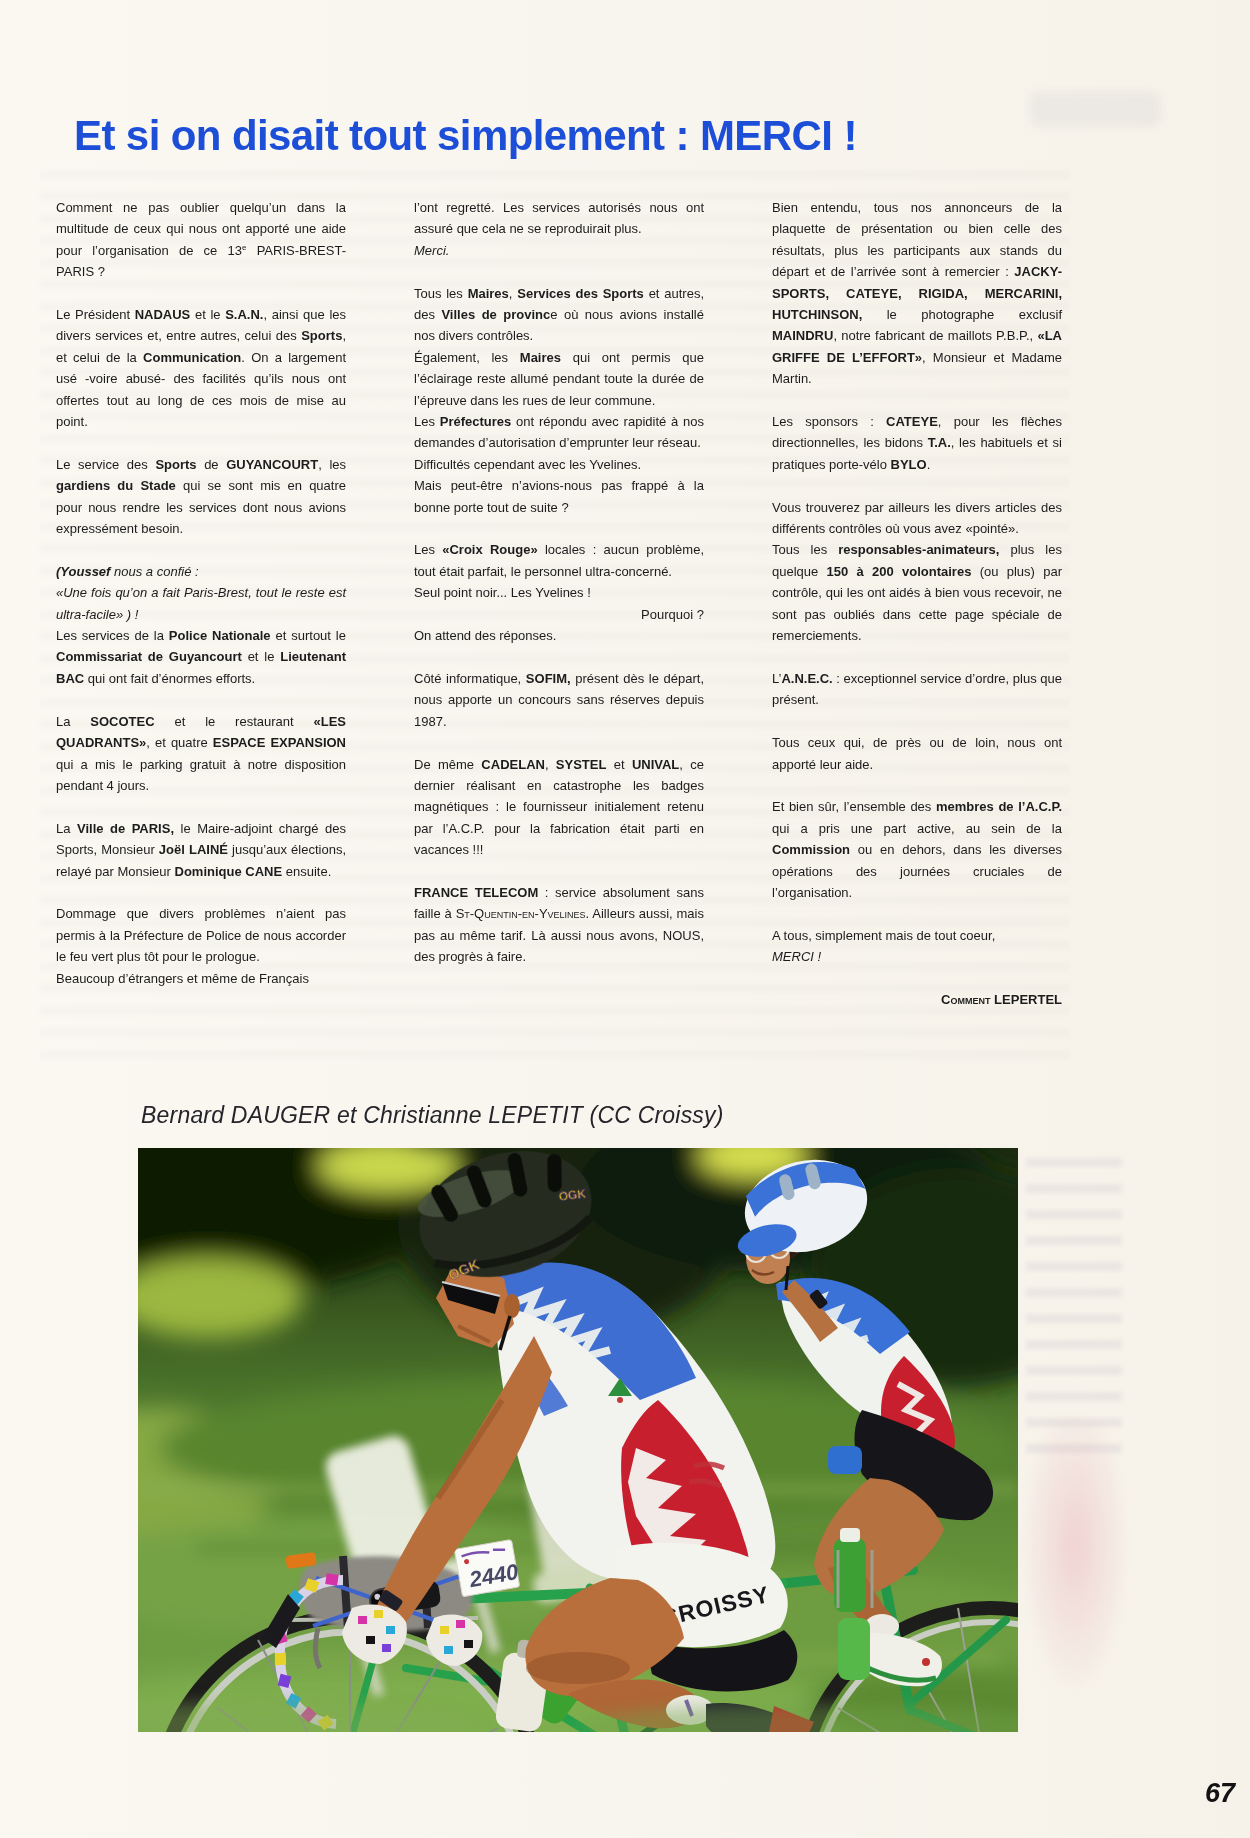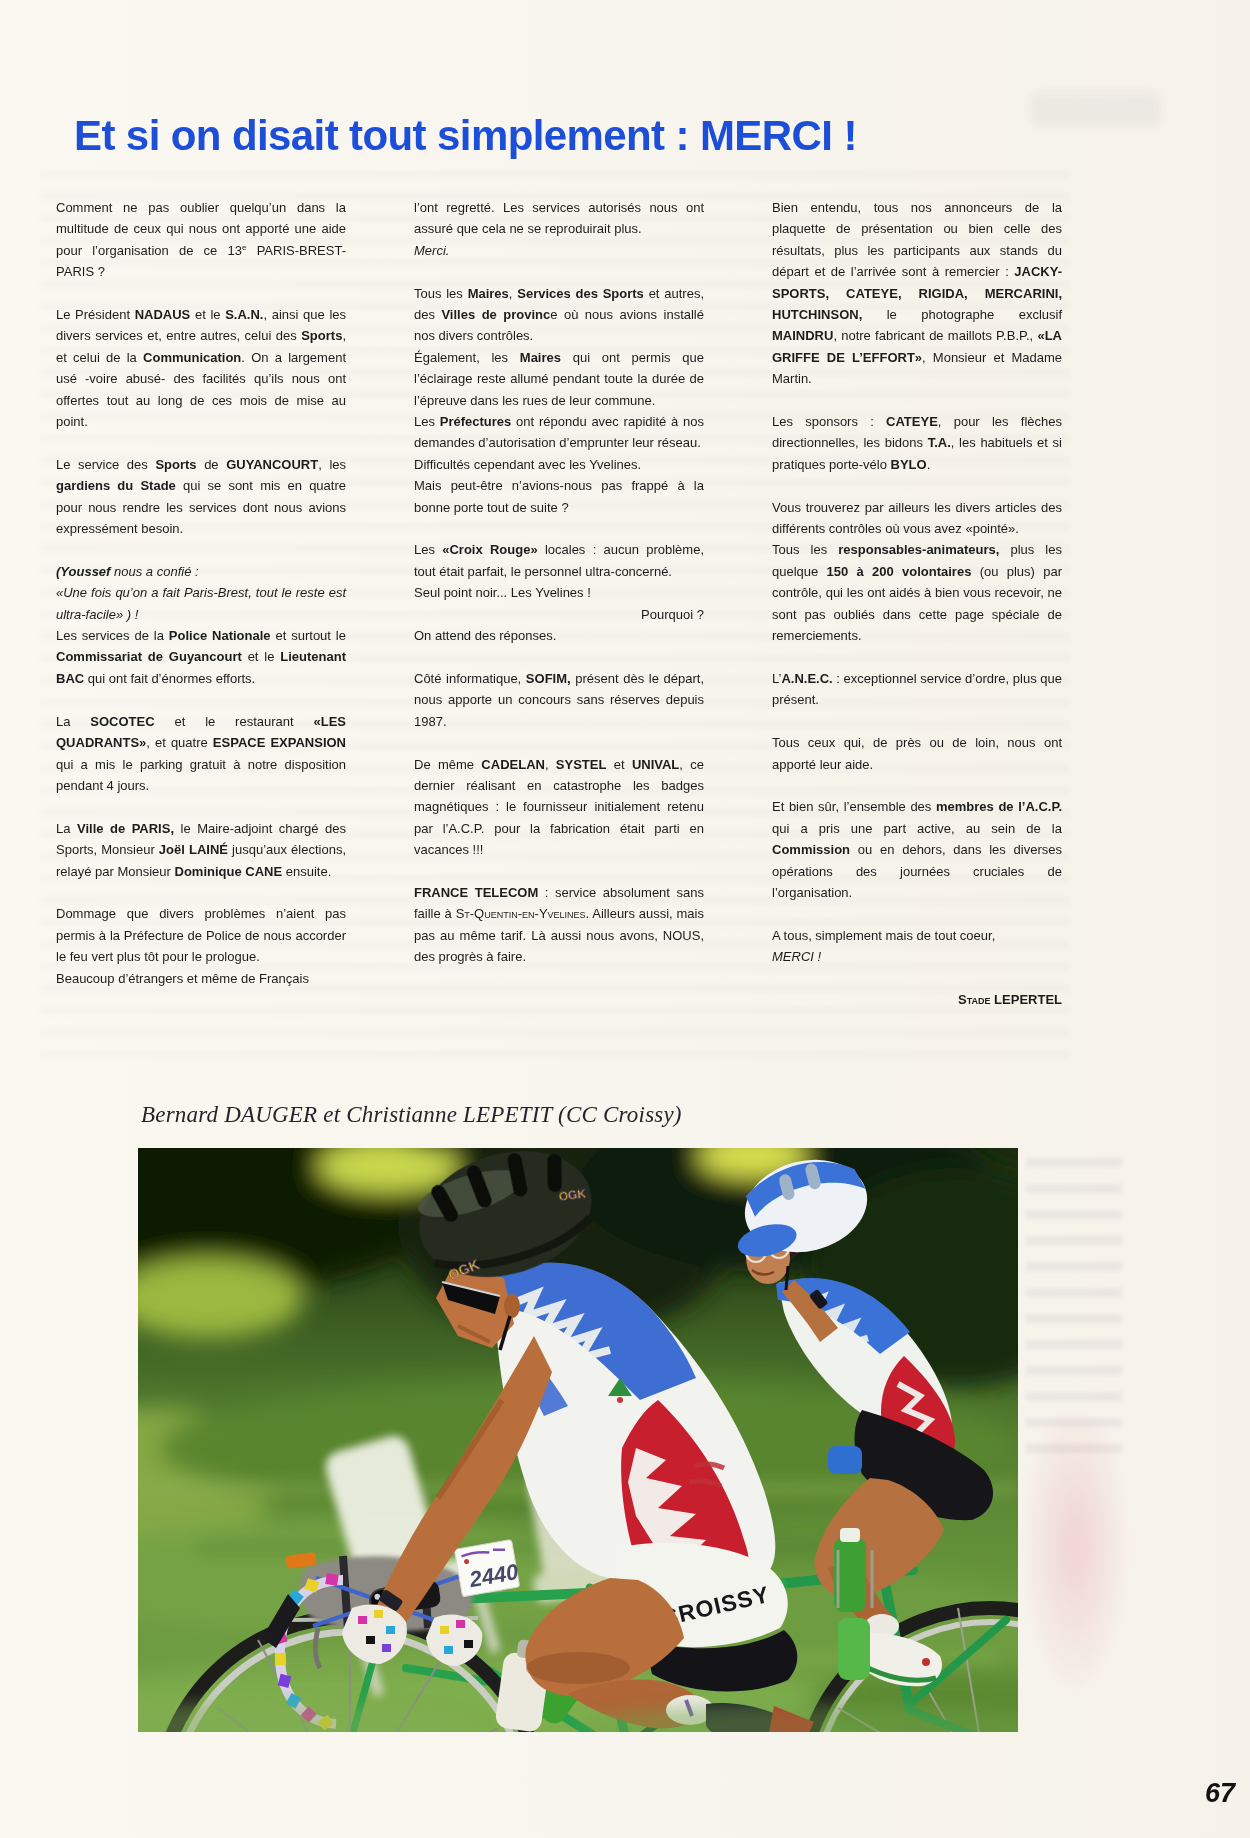--- a/index.html
+++ b/index.html
@@ -19,21 +19,21 @@
   .para{margin:0 0 21.4px}
   .para.tight{margin:0}
   .para.a-right{text-align:right}
   .para.a-center{text-align:left}
   .r-b{font-weight:700}
   .r-i{font-style:italic}
   .r-sc{font-variant:small-caps}
   .r-sup{vertical-align:super;font-size:62%;line-height:0}
   .caption{
     position:absolute;left:141px;top:1102px;
-    font-family:Liberation Serif, serif;font-style:italic;
+    font-family:Liberation Sans, sans-serif;font-style:italic;
     font-size:23px;letter-spacing:.2px;color:#24242a;white-space:nowrap;
   }
   .photo{
     position:absolute;left:138px;top:1148px;width:880px;height:584px;
     overflow:hidden;background:#46702a;
   }
   .photo svg{display:block;width:880px;height:584px}
   .pageno{
     position:absolute;left:1170px;top:1778px;
     font-size:27px;font-weight:700;font-style:italic;color:#121212;margin-left:35px;
@@ -99,21 +99,21 @@
 <div class="col" id="col3">
     <div class="para"><span>Bien entendu, tous nos annonceurs de la plaquette de présentation ou bien celle des résultats, plus les participants aux stands du départ et de l’arrivée sont à remercier : </span><span class="r-b">JACKY-SPORTS, CATEYE, RIGIDA, MERCARINI, HUTCHINSON,</span><span> le photographe exclusif </span><span class="r-b">MAINDRU</span><span>, notre fabricant de maillots P.B.P., </span><span class="r-b">«LA GRIFFE DE L’EFFORT»</span><span>, Monsieur et Madame Martin.</span></div>
     <div class="para"><span>Les sponsors : </span><span class="r-b">CATEYE</span><span>, pour les flèches directionnelles, les bidons </span><span class="r-b">T.A.</span><span>, les habituels et si pratiques porte-vélo </span><span class="r-b">BYLO</span><span>.</span></div>
     <div class="para tight"><span>Vous trouverez par ailleurs les divers articles des différents contrôles où vous avez «pointé».</span></div>
     <div class="para"><span>Tous les </span><span class="r-b">responsables-animateurs,</span><span> plus les quelque </span><span class="r-b">150 à 200 volontaires</span><span> (ou plus) par contrôle, qui les ont aidés à bien vous recevoir, ne sont pas oubliés dans cette page spéciale de remerciements.</span></div>
     <div class="para"><span>L’</span><span class="r-b">A.N.E.C.</span><span> : exceptionnel service d’ordre, plus que présent.</span></div>
     <div class="para"><span>Tous ceux qui, de près ou de loin, nous ont apporté leur aide.</span></div>
     <div class="para"><span>Et bien sûr, l’ensemble des </span><span class="r-b">membres de l’A.C.P.</span><span> qui a pris une part active, au sein de la </span><span class="r-b">Commission</span><span> ou en dehors, dans les diverses opérations des journées cruciales de l’organisation.</span></div>
     <div class="para tight"><span>A tous, simplement mais de tout coeur,</span></div>
     <div class="para a-center"><span class="r-i">MERCI !</span></div>
-    <div class="para a-right"><span class="r-b r-sc">Stade </span><span class="r-b">LEPERTEL</span></div>
+    <div class="para a-right"><span class="r-b r-sc">Comment </span><span class="r-b">LEPERTEL</span></div>
   </div>
 
 <div class="caption">Bernard DAUGER et Christianne LEPETIT (CC Croissy)</div>
 
 <div class="photo">
 <svg viewBox="0 0 880 584" preserveAspectRatio="none">
   <defs>
     <linearGradient id="bg" x1="0" y1="0" x2="0" y2="1">
       <stop offset="0" stop-color="#1c2c10"></stop>
           <stop offset="0.18" stop-color="#2c4417"></stop>

